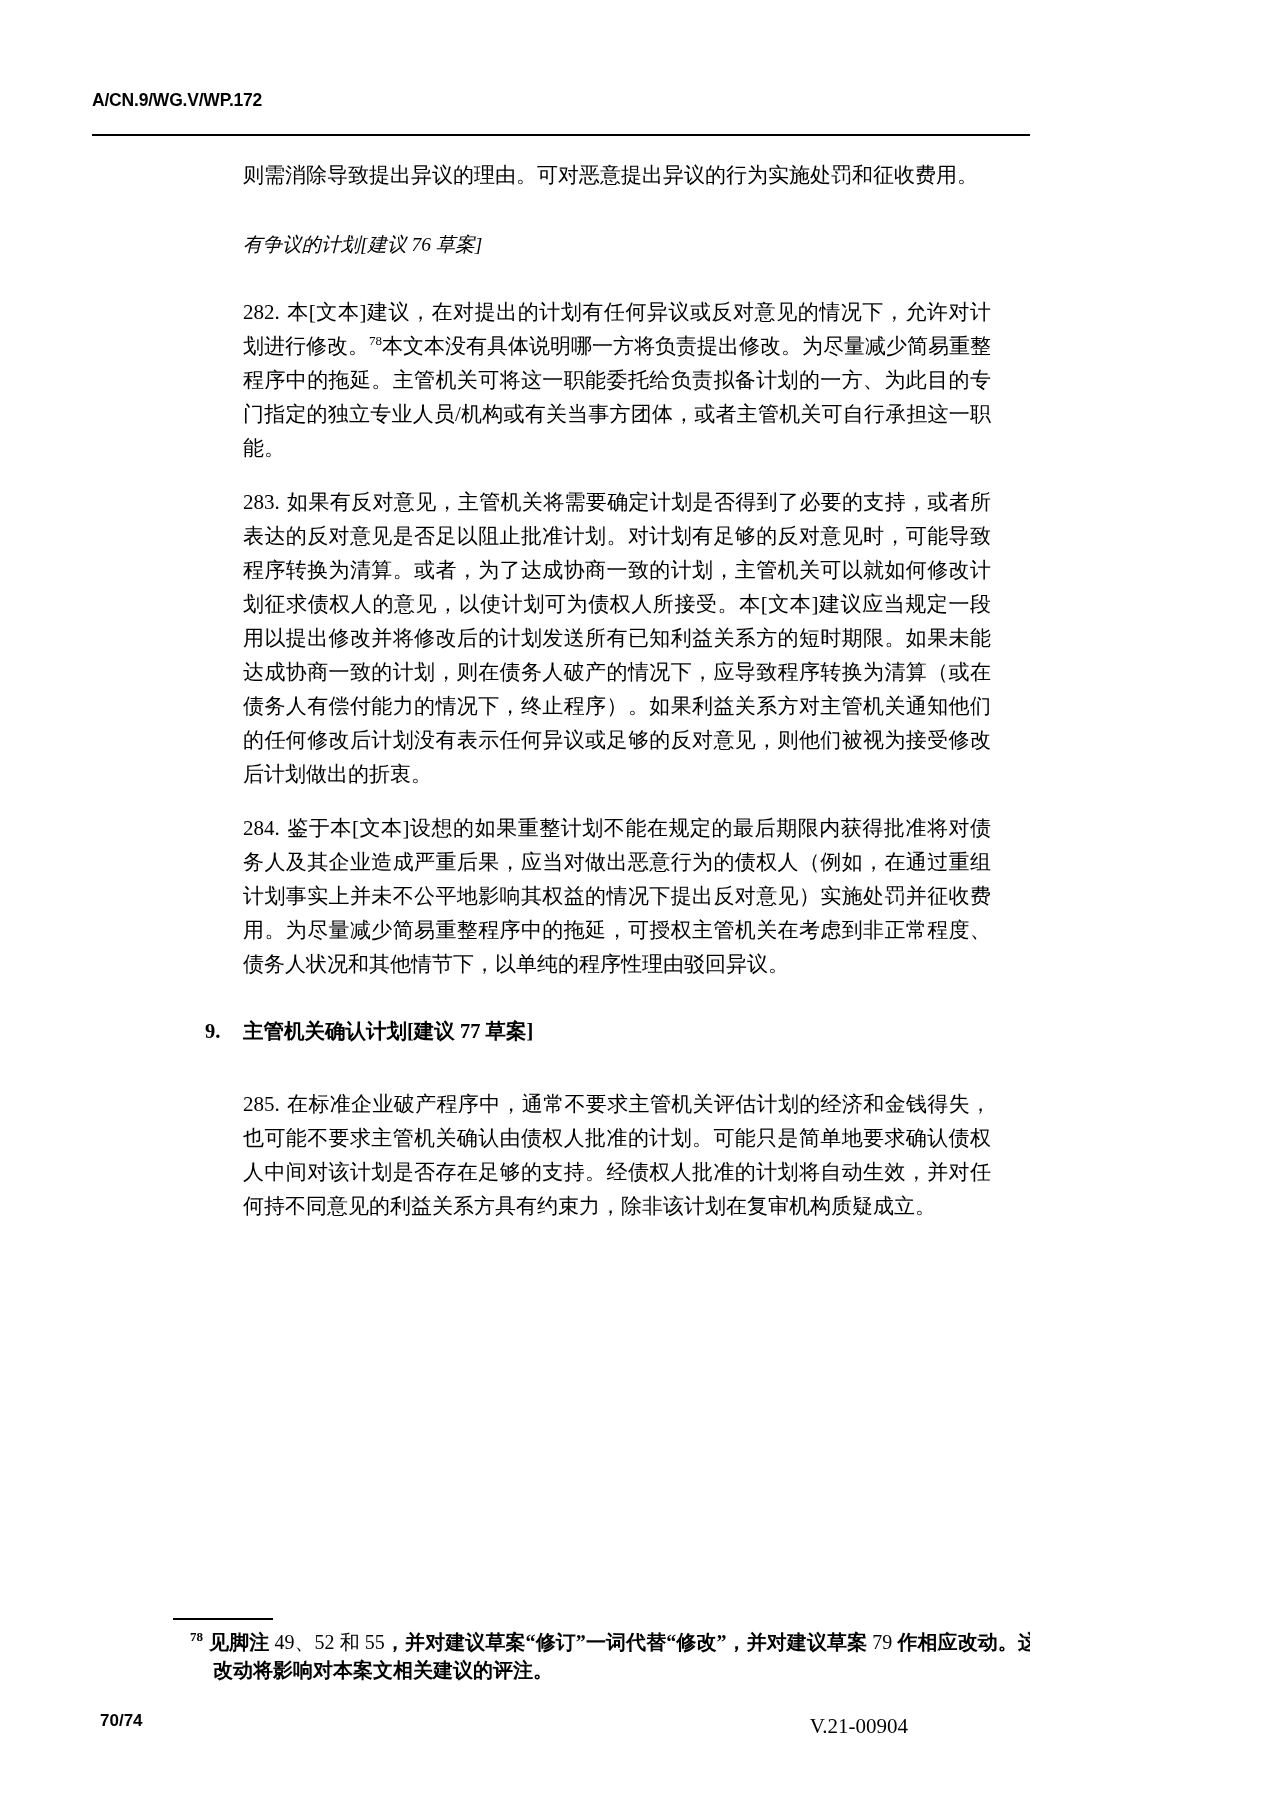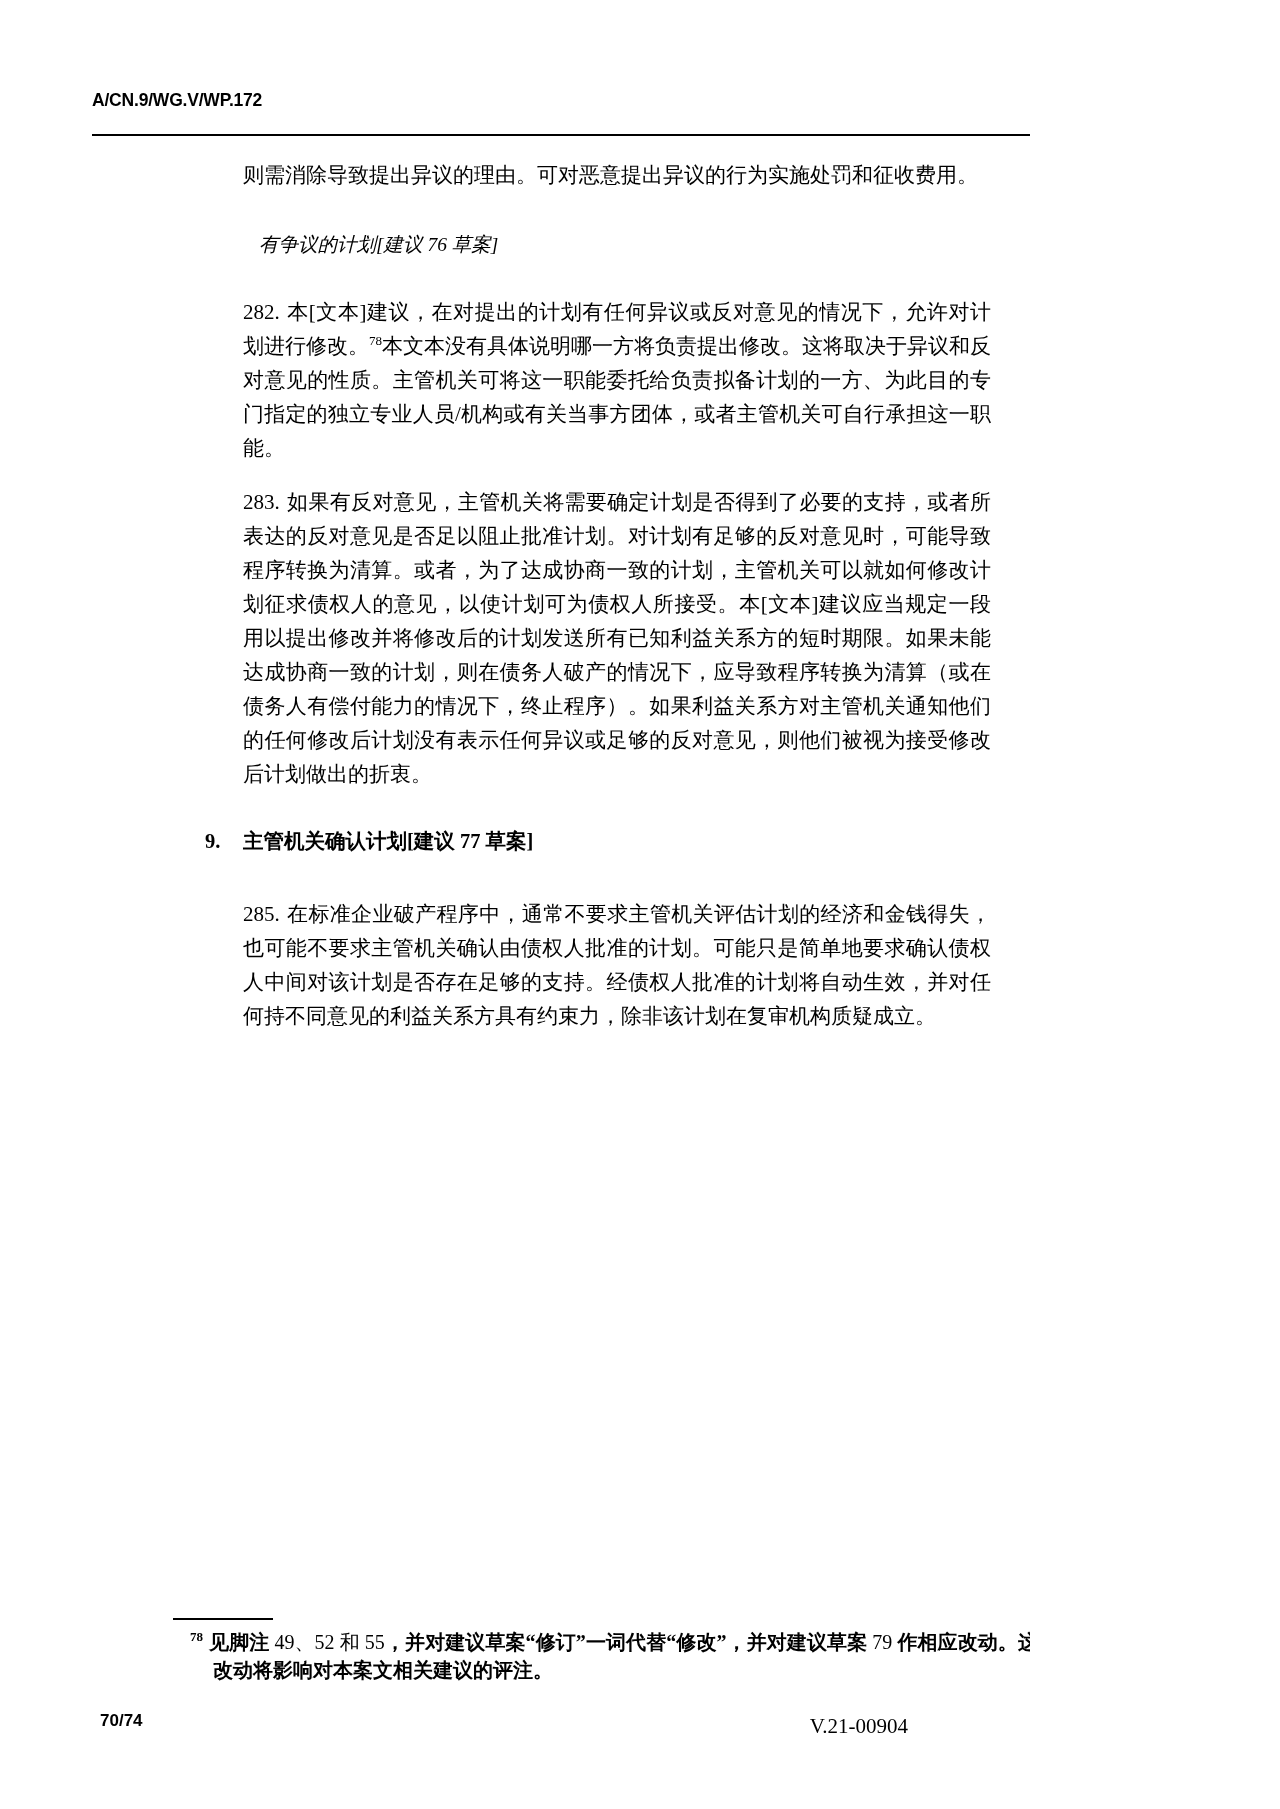--- a/index.html
+++ b/index.html
@@ -41,21 +41,21 @@
     text-align: justify;
   }
   .para { margin: 0 0 20px 0; }
   .pnum { margin-right: 7px; }
   .fnref {
     font-size: 13px;
     line-height: 0;
     vertical-align: super;
   }
   .subheading-italic {
-    margin: 36px 0 33px 16px;
+    margin: 36px 0 33px 0;
     font-style: italic;
     font-size: 19.5px;
     text-align: left;
     font-family: Liberation Serif, serif;
   }
   .section-heading {
     display: flex;
     margin: 33px 0 39px -38px;
     font-size: 20.5px;
     font-weight: 700;
@@ -121,27 +121,30 @@
   <main class="body-column">
 
     <p class="para">
       <span>则需消除导致提出异议的理由。可对恶意提出异议的行为实施处罚和征收费用。</span>
     </p>
 
 
     <p class="subheading-italic">有争议的计划[建议 76 草案]</p>
 
     <p class="para">
-      <span class="pnum">282.</span><span>本[文本]建议，在对提出的计划有任何异议或反对意见的情况下，允许对计划进行修改。</span><sup class="fnref">78</sup><span>本文本没有具体说明哪一方将负责提出修改。这将取决于异议和反对意见的性质。主管机关可将这一职能委托给负责拟备计划的一方、为此目的专门指定的独立专业人员/机构或有关当事方团体，或者主管机关可自行承担这一职能。</span>
+      <span class="pnum">282.</span><span>本[文本]建议，在对提出的计划有任何异议或反对意见的情况下，允许对计划进行修改。</span><sup class="fnref">78</sup><span>本文本没有具体说明哪一方将负责提出修改。为尽量减少简易重整程序中的拖延。主管机关可将这一职能委托给负责拟备计划的一方、为此目的专门指定的独立专业人员/机构或有关当事方团体，或者主管机关可自行承担这一职能。</span>
     </p>
 
     <p class="para">
       <span class="pnum">283.</span><span>如果有反对意见，主管机关将需要确定计划是否得到了必要的支持，或者所表达的反对意见是否足以阻止批准计划。对计划有足够的反对意见时，可能导致程序转换为清算。或者，为了达成协商一致的计划，主管机关可以就如何修改计划征求债权人的意见，以使计划可为债权人所接受。本[文本]建议应当规定一段用以提出修改并将修改后的计划发送所有已知利益关系方的短时期限。如果未能达成协商一致的计划，则在债务人破产的情况下，应导致程序转换为清算（或在债务人有偿付能力的情况下，终止程序）。如果利益关系方对主管机关通知他们的任何修改后计划没有表示任何异议或足够的反对意见，则他们被视为接受修改后计划做出的折衷。</span>
     </p>
 
+    <p class="para">
+      <span class="pnum">284.</span><span>鉴于本[文本]设想的如果重整计划不能在规定的最后期限内获得批准将对债务人及其企业造成严重后果，应当对做出恶意行为的债权人（例如，在通过重组计划事实上并未不公平地影响其权益的情况下提出反对意见）实施处罚并征收费用。为尽量减少简易重整程序中的拖延，可授权主管机关在考虑到非正常程度、债务人状况和其他情节下，以单纯的程序性理由驳回异议。</span>
+    </p>
 
     <h2 class="section-heading">
       <span class="section-num">9.</span>
       <span>主管机关确认计划[建议 77 草案]</span>
     </h2>
 
     <p class="para last">
       <span class="pnum">285.</span><span>在标准企业破产程序中，通常不要求主管机关评估计划的经济和金钱得失，也可能不要求主管机关确认由债权人批准的计划。可能只是简单地要求确认债权人中间对该计划是否存在足够的支持。经债权人批准的计划将自动生效，并对任何持不同意见的利益关系方具有约束力，除非该计划在复审机构质疑成立。</span>
     </p>
 

